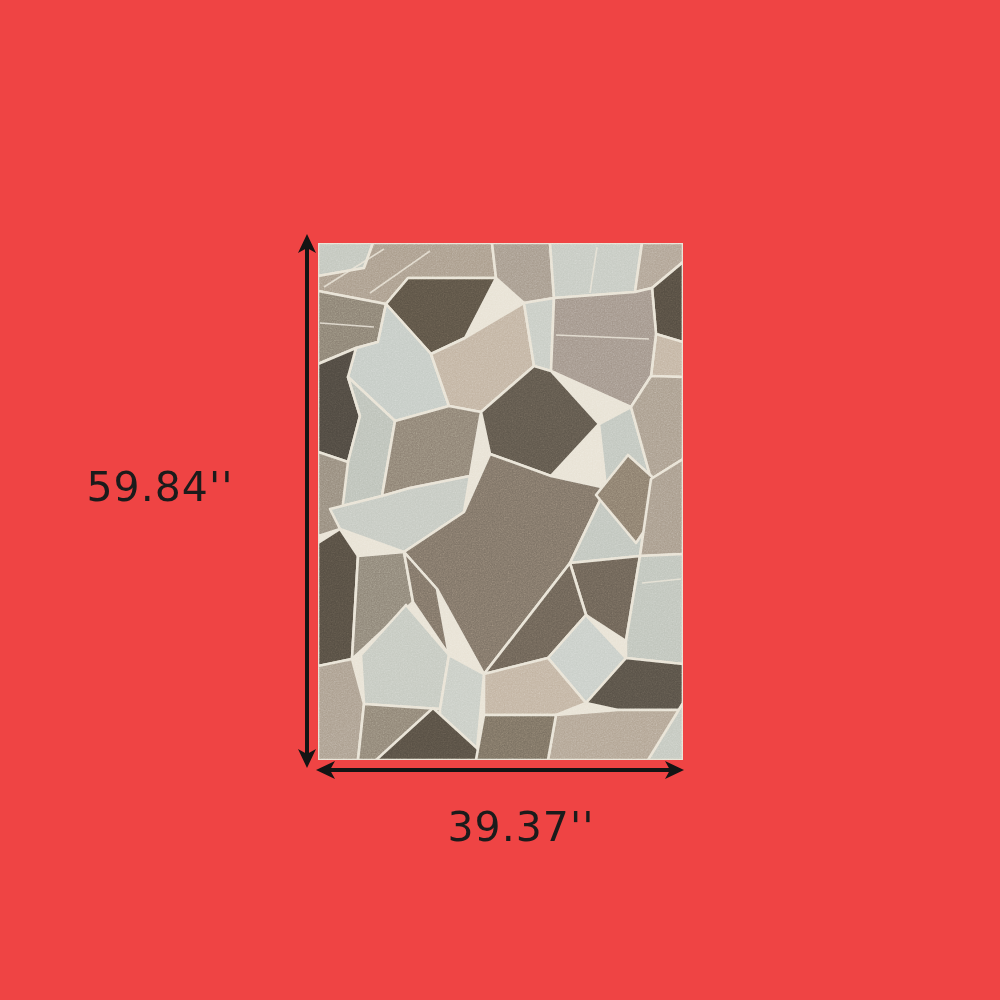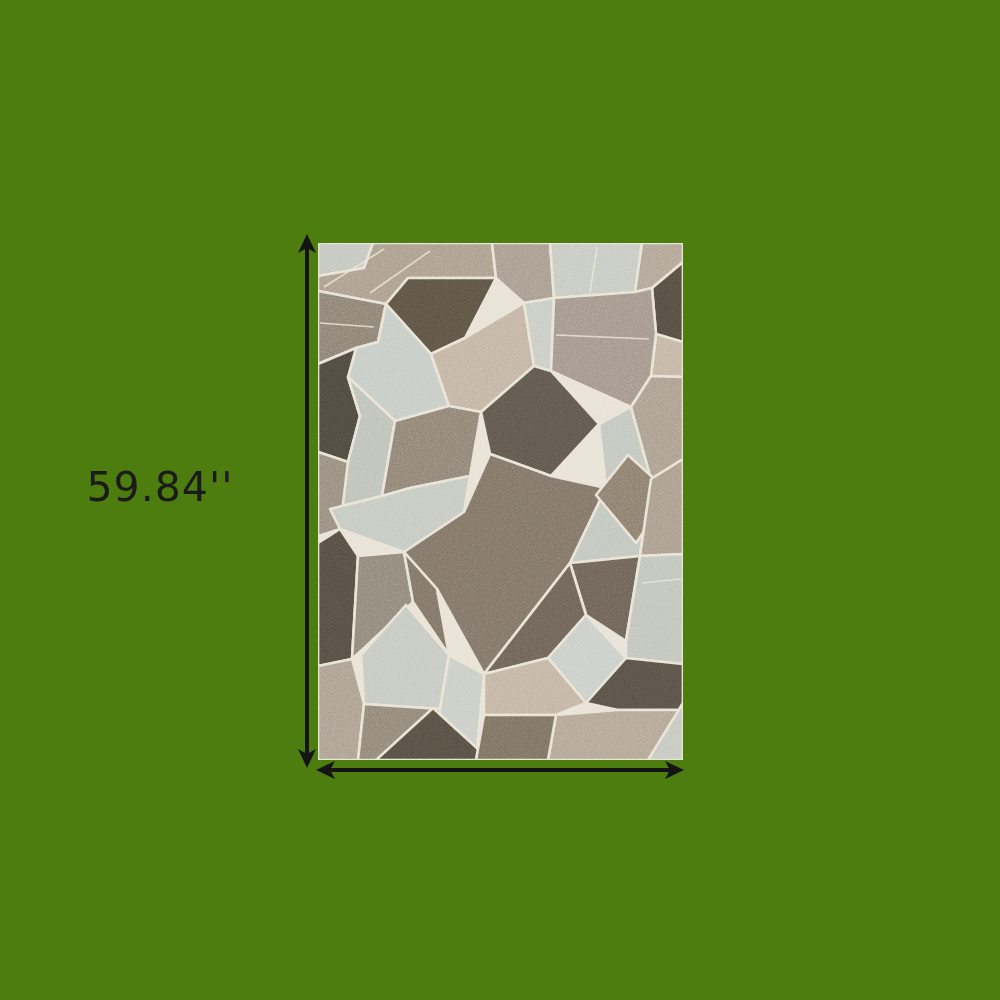--- a/index.html
+++ b/index.html
@@ -12,21 +12,21 @@
   #height-label{left:160px;top:487px;}
   #width-label{left:521px;top:827px;}
   #v-arrow{position:absolute;left:293px;top:232px;width:28px;height:538px;}
   #h-arrow{position:absolute;left:312px;top:756px;width:376px;height:28px;}
   .arrow-line{stroke-width:4;fill:none;}
   .arrow-head{stroke:none;}
 </style>
 </head>
 <body>
 
-<div id="stage" style="background: #4d7c0f;">
+<div id="stage" style="background: #ef4444;">
 
   <div id="rug">
     <svg viewBox="0 0 365 517" preserveAspectRatio="none">
       <defs>
         <filter id="grain" x="0" y="0" width="100%" height="100%">
           <feTurbulence type="fractalNoise" baseFrequency="0.75" numOctaves="2" stitchTiles="stitch"></feTurbulence>
           <feColorMatrix type="saturate" values="0"></feColorMatrix>
         </filter>
       </defs>
       <rect id="rug-bg" x="0" y="0" width="365" height="517" fill="#e8e2d4"></rect>
@@ -92,14 +92,15 @@
     <path class="arrow-head" id="v-head-bot" d="M14 536 L5 517 L14 522 L23 517 Z" fill="#141414"></path>
   </svg>
 
   <svg id="h-arrow" viewBox="0 0 376 28">
     <path class="arrow-line" id="h-line" d="M17 14 L359 14" stroke="#141414"></path>
     <path class="arrow-head" id="h-head-left" d="M4 14 L23 5 L18 14 L23 23 Z" fill="#141414"></path>
     <path class="arrow-head" id="h-head-right" d="M372 14 L353 5 L358 14 L353 23 Z" fill="#141414"></path>
   </svg>
 
   <div class="dim-label" id="height-label" style="color: rgb(27, 27, 27);">59.84''</div>
+  <div class="dim-label" id="width-label" style="color: rgb(27, 27, 27);">39.37''</div>
 
 </div>
 
 </body></html>

